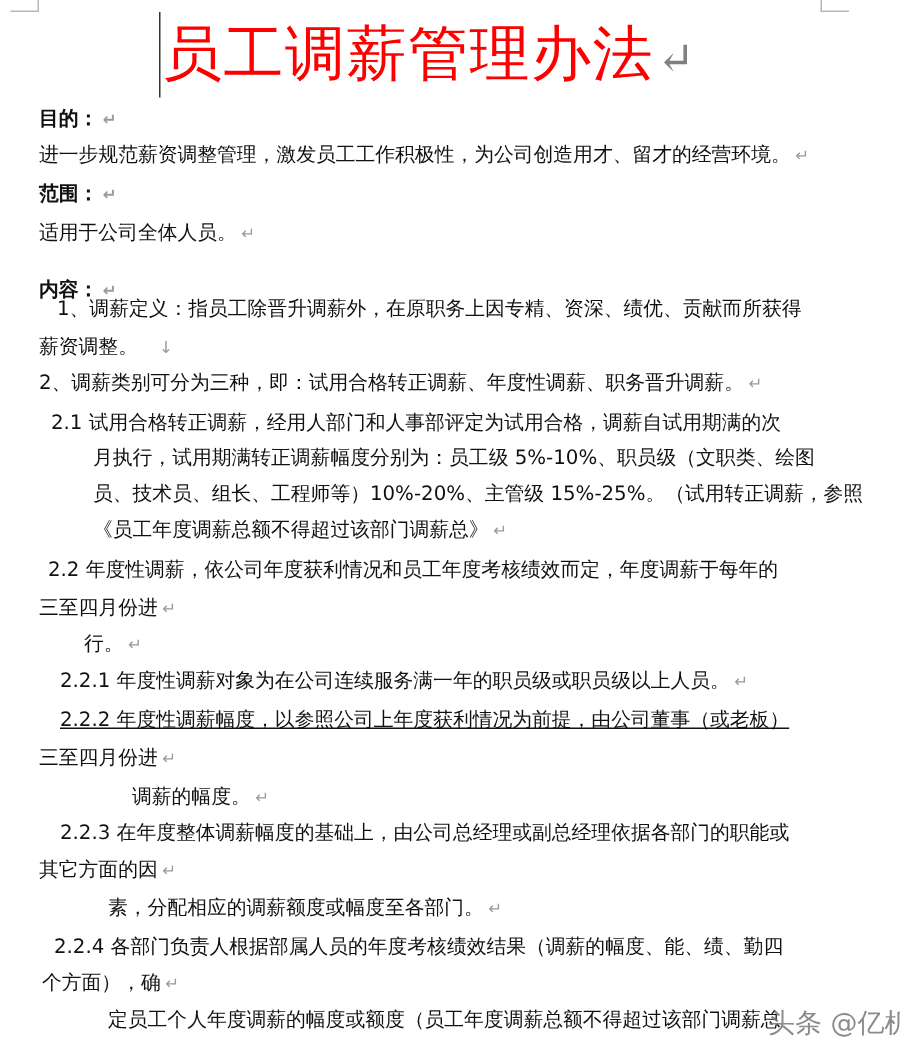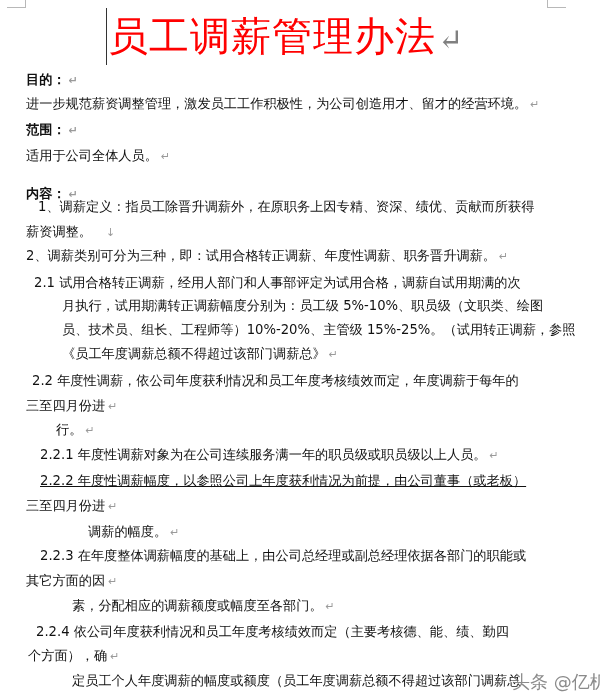--- a/index.html
+++ b/index.html
@@ -56,17 +56,17 @@
 <div class="line" style="left:40px; top:445px;"><span>2.2.1 年度性调薪对象为在公司连续服务满一年的职员级或职员级以上人员。</span><span class="pm">↵</span></div>
 
 <div class="line" style="left:40px; top:471px;text-decoration:underline;"><span>2.2.2 年度性调薪幅度，以参照公司上年度获利情况为前提，由公司董事（或老板）</span></div>
 <div class="line" style="left:26px; top:496px;"><span>三至四月份进</span><span class="pm">↵</span></div>
 <div class="line" style="left:88px; top:522px;"><span>调薪的幅度。</span><span class="pm">↵</span></div>
 
 <div class="line" style="left:40px; top:546px;"><span>2.2.3 在年度整体调薪幅度的基础上，由公司总经理或副总经理依据各部门的职能或</span></div>
 <div class="line" style="left:26px; top:571px;"><span>其它方面的因</span><span class="pm">↵</span></div>
 <div class="line" style="left:72px; top:596px;"><span>素，分配相应的调薪额度或幅度至各部门。</span><span class="pm">↵</span></div>
 
-<div class="line" style="left:36px; top:622px;"><span>2.2.4 依公司年度获利情况和员工年度考核绩效而定（主要考核德、能、绩、勤四</span></div>
+<div class="line" style="left:36px; top:622px;"><span>2.2.4 各部门负责人根据部属人员的年度考核绩效结果（调薪的幅度、能、绩、勤四</span></div>
 <div class="line" style="left:28px; top:646px;"><span>个方面），确</span><span class="pm">↵</span></div>
 <div class="line" style="left:72px; top:671px;"><span>定员工个人年度调薪的幅度或额度（员工年度调薪总额不得超过该部门调薪总</span></div>
 
 <div class="watermark">头条 @亿机</div>
 
 </body></html>

